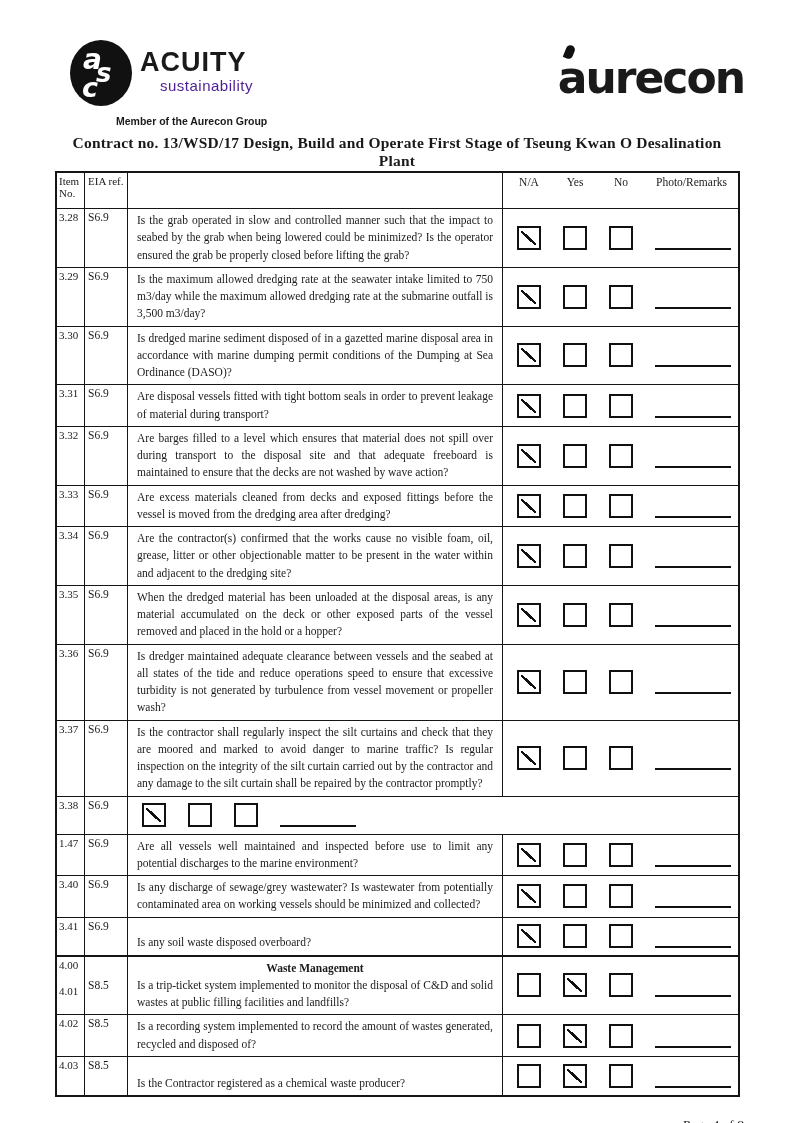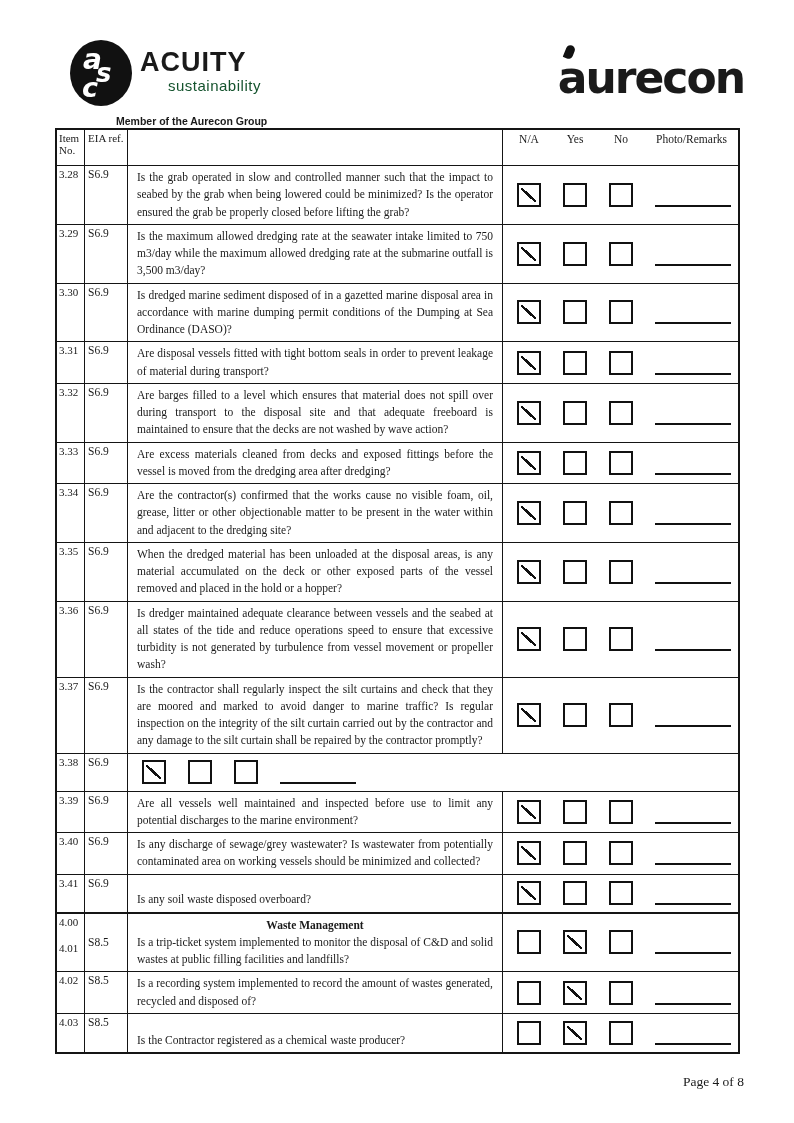--- a/index.html
+++ b/index.html
@@ -23,21 +23,21 @@
   }
   .m-a { font-size:28px; left:13px; top:6px; }
   .m-s { font-size:26px; left:26px; top:20px; }
   .m-c { font-size:27px; left:12px; top:34px; }
   .acuity-name {
     font-family:"Liberation Sans", sans-serif; font-weight:bold;
     font-size:27px; letter-spacing:1px; line-height:1.05; margin-top:8px;
   }
   .acuity-sub {
     font-family:"Liberation Sans", sans-serif; font-size:15px;
-    letter-spacing:.5px; margin-left:28px; margin-top:1px; color:#14532d;
+    letter-spacing:.5px; margin-left:20px; margin-top:1px; color:#4c1d95;
   }
   .acuity-tagline {
     font-family:"Liberation Sans", sans-serif; font-weight:bold;
     font-size:10.5px; margin-top:9px; margin-left:46px;
   }
   .aurecon {
     font-family:"DejaVu Sans", sans-serif; font-weight:900; font-size:44px;
     letter-spacing:-2px; margin-top:16px; position:relative; line-height:1;
   }
   .aurecon-dot {
@@ -105,20 +105,21 @@
         </div>
       </div>
       <div class="acuity-tagline">Member of the Aurecon Group</div>
     </div>
     <div class="aurecon">
       <span class="aurecon-dot"></span>
       <span>aurecon</span>
     </div>
   </div>
 
+  <div class="title">Contract no.  13/WSD/17 Design, Build and Operate First Stage of Tseung Kwan O Desalination Plant</div>
 
   <div class="tbl">
     <div class="row thead">
       <div class="c-item">
         <div>Item</div>
         <div>No.</div>
       </div>
       <div class="c-ref">EIA ref.</div>
       <div class="c-q"></div>
       <div class="c-checks">
@@ -330,21 +331,21 @@
     <div class="c-checks">
       <span class="checkbox checked"></span>
       <span class="checkbox"></span>
       <span class="checkbox"></span>
       <span class="remark-line"></span>
     </div>
   </div>
         <div class="row body-row">
     <div class="c-item">
 
-      <div class="item-no">3.39</div>
+      <div class="item-no">1.47</div>
     </div>
     <div class="c-ref">
       <div class="ref-text">S6.9</div>
     </div>
     <div class="c-q">
 
       <div class="question">Are all vessels well maintained and inspected before use to limit any potential discharges to the marine environment?</div>
     </div>
     <div class="c-checks">
       <span class="checkbox checked"></span>

